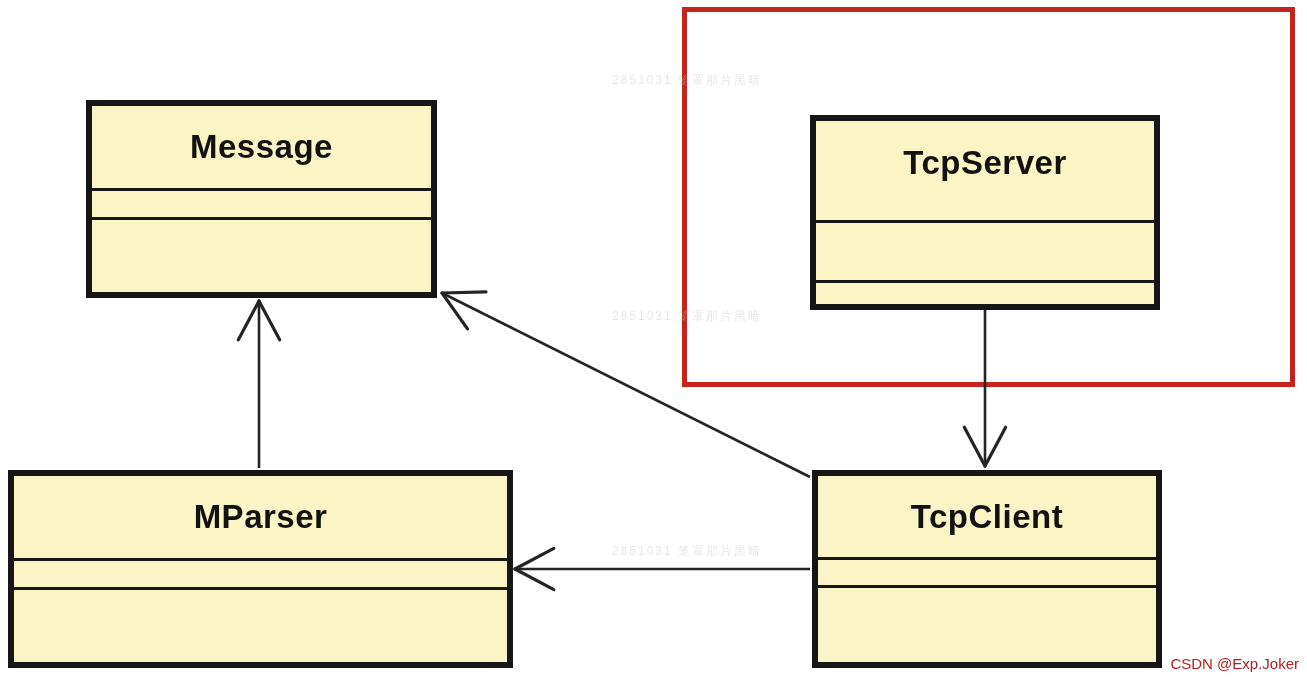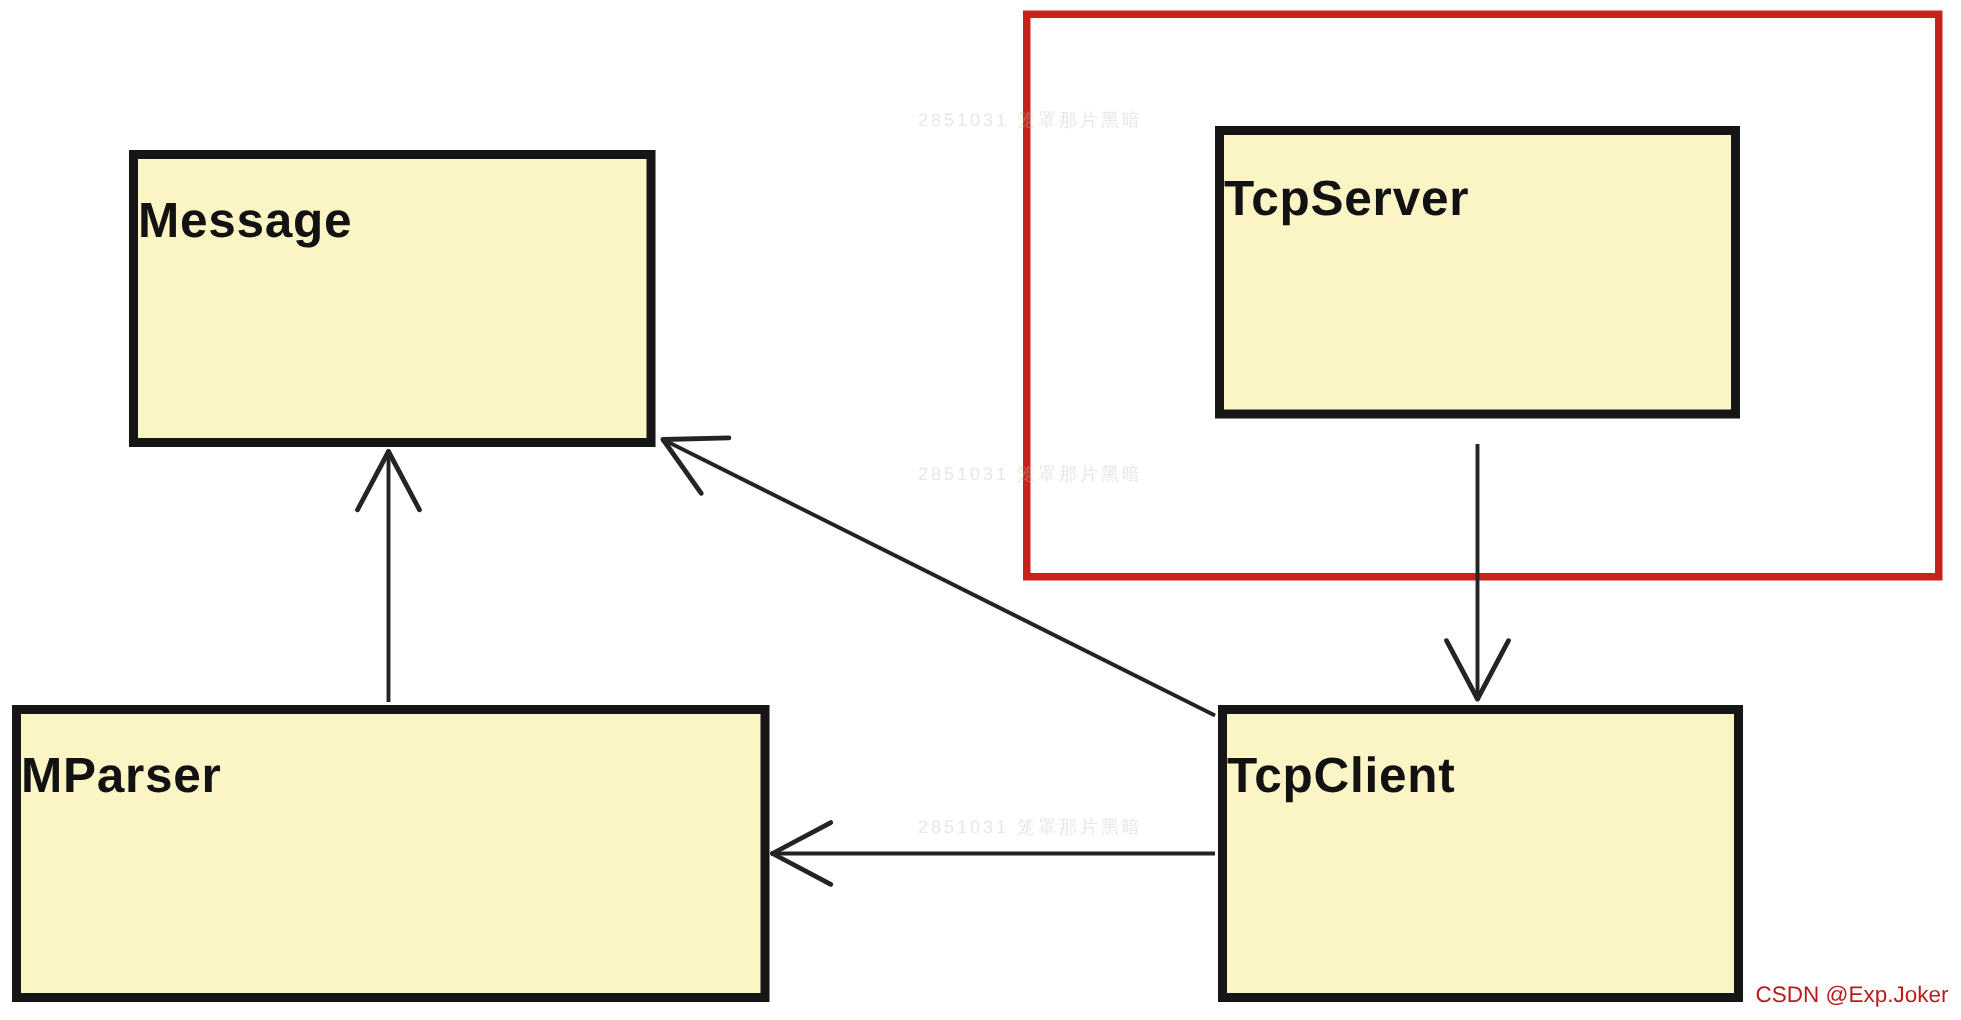--- a/index.html
+++ b/index.html
@@ -30,21 +30,21 @@
     background: transparent;
     box-sizing: border-box;
   }
   .uml-class {
     position: absolute;
     z-index: 3;
     background: #fbf5c5;
     border: 6px solid #161616;
     box-sizing: border-box;
     display: flex;
-    flex-direction: row;
+    flex-direction: column;
   }
   .uml-title {
     display: flex;
     align-items: center;
     justify-content: center;
     font-weight: bold;
     font-size: 33px;
     letter-spacing: 0.5px;
     color: #121212;
   }
@@ -97,21 +97,21 @@
     </svg>
 
   <div class="uml-class" id="cls-message" style="left: 86px; top: 100px; width: 351px; height: 198px; background: rgb(251, 245, 197); border-color: rgb(22, 22, 22);">
     <div class="uml-title" style="height: 82px;">Message</div>
     <div class="uml-sep"></div>
     <div class="uml-attrs" style="height: 26px;"></div>
     <div class="uml-sep"></div>
     <div class="uml-ops"></div>
   </div>
 
-  <div class="uml-class" id="cls-tcpserver" style="left: 810px; top: 84px; width: 350px; height: 195px; background: rgb(251, 245, 197); border-color: rgb(22, 22, 22); gap: 16px;">
+  <div class="uml-class" id="cls-tcpserver" style="left: 810px; top: 115px; width: 350px; height: 195px; background: rgb(251, 245, 197); border-color: rgb(22, 22, 22); gap: 16px;">
     <div class="uml-title" style="height: 83px;">TcpServer</div>
     <div class="uml-sep"></div>
     <div class="uml-attrs" style="height: 25px;"></div>
     <div class="uml-sep"></div>
     <div class="uml-ops"></div>
   </div>
 
   <div class="uml-class" id="cls-mparser" style="left: 8px; top: 470px; width: 505px; height: 198px; background: rgb(251, 245, 197); border-color: rgb(22, 22, 22);">
     <div class="uml-title" style="height: 82px;">MParser</div>
     <div class="uml-sep"></div>

